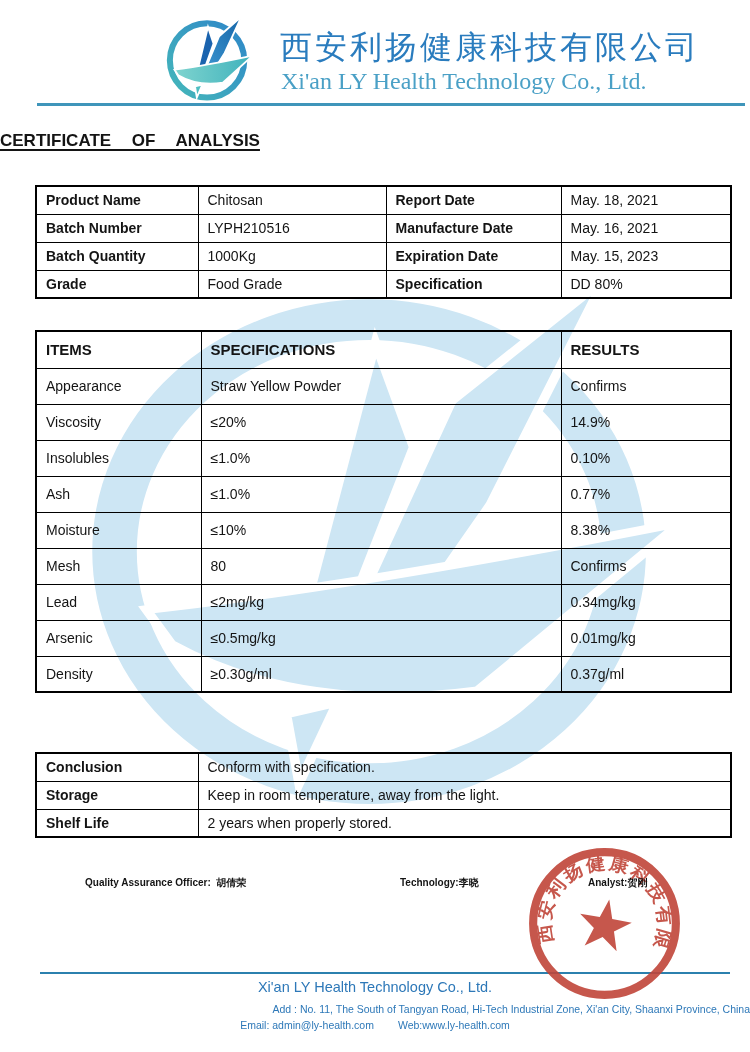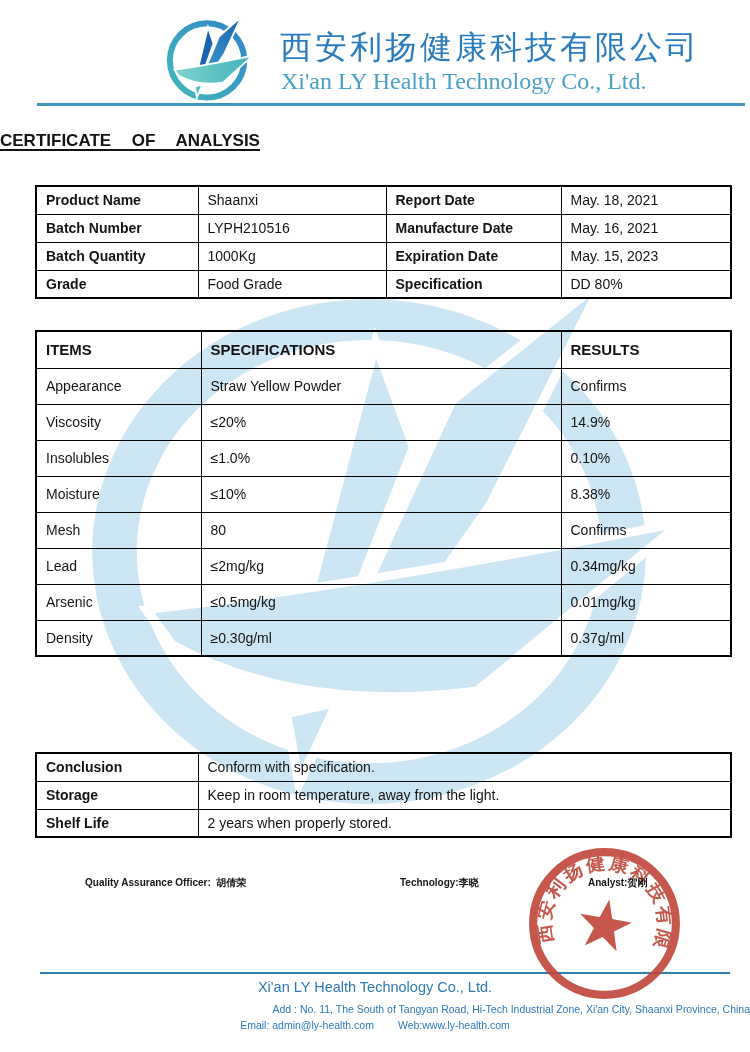--- a/index.html
+++ b/index.html
@@ -108,21 +108,21 @@
   <table class="tbl info-table">
     <colgroup>
         <col style="width:162px">
         <col style="width:188px">
         <col style="width:175px">
         <col style="width:170px">
       </colgroup>
     <tbody>
         <tr>
       <td class="lbl">Product Name</td>
-      <td>Shaanxi</td>
+      <td>Chitosan</td>
       <td class="lbl">Report Date</td>
       <td>May. 18, 2021</td>
     </tr>
     <tr>
       <td class="lbl">Batch Number</td>
       <td>LYPH210516</td>
       <td class="lbl">Manufacture Date</td>
       <td>May. 16, 2021</td>
     </tr>
     <tr>
@@ -161,20 +161,25 @@
       <td>Viscosity</td>
       <td>≤20%</td>
       <td>14.9%</td>
     </tr>
     <tr>
       <td>Insolubles</td>
       <td>≤1.0%</td>
       <td>0.10%</td>
     </tr>
     <tr>
+      <td>Ash</td>
+      <td>≤1.0%</td>
+      <td>0.77%</td>
+    </tr>
+    <tr>
       <td>Moisture</td>
       <td>≤10%</td>
       <td>8.38%</td>
     </tr>
     <tr>
       <td>Mesh</td>
       <td>80</td>
       <td>Confirms</td>
     </tr>
     <tr>

